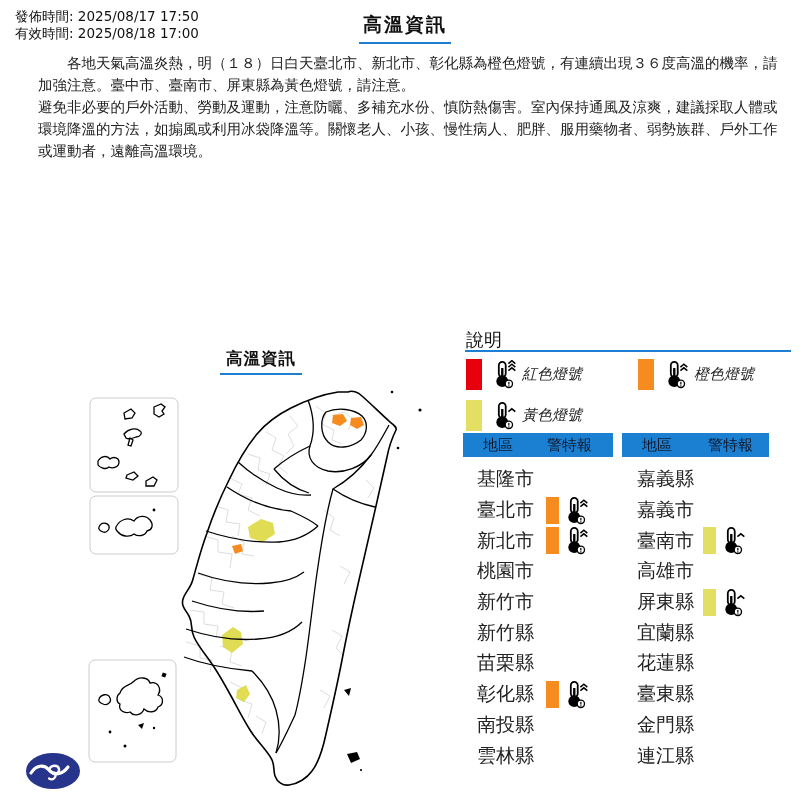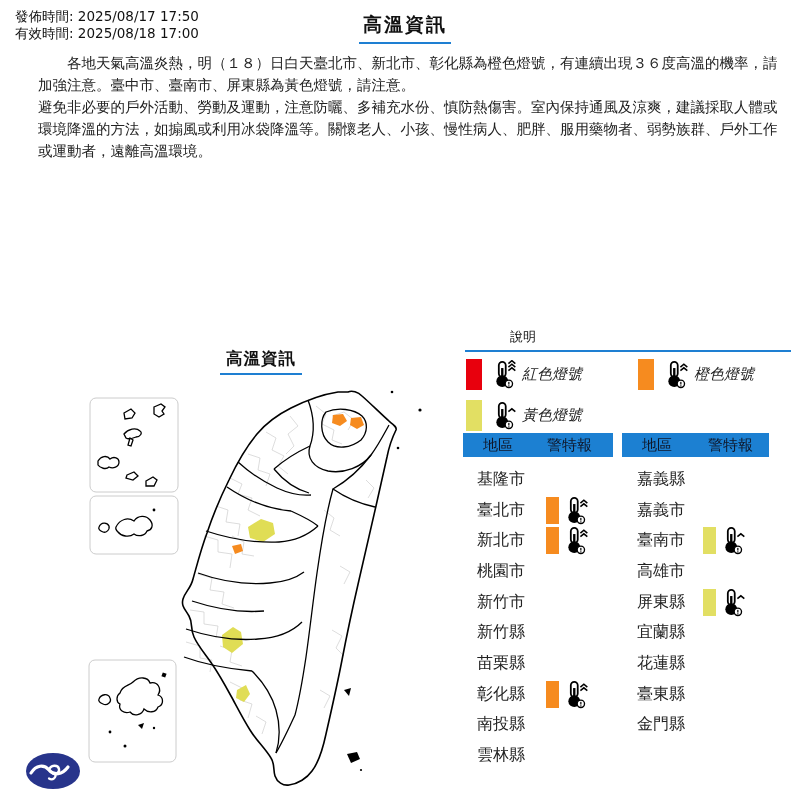--- a/index.html
+++ b/index.html
@@ -25,21 +25,21 @@
   
   .map-title{
     position:absolute;left:205px;top:348px;width:112px;text-align:center;
   }
   .map-title span{
     display:inline-block;font-size:16.5px;font-weight:bold;letter-spacing:1px;
     border-bottom:2px solid #1e7fd2;padding:0 6px 3px 6px;color:#111;
   }
   .map-svg{position:absolute;left:80px;top:330px;}
   
-  .legend-title{position:absolute;left:466px;top:328px;font-size:13px;color:#111;margin-left:44px;}
+  .legend-title{position:absolute;left:466px;top:328px;font-size:18px;color:#111;}
   .legend-rule{position:absolute;left:465px;top:350px;width:326px;height:2px;background:#1e7fd2;}
   .legend-item{position:absolute;display:flex;align-items:center;height:32px;}
   .legend-item .swatch{width:16px;height:31px;margin-right:5px;}
   .legend-item .label{font-size:15px;color:#222;margin-left:4px;font-style:italic;}
   .li-red{left:466px;top:358px;}
   .li-orange{left:638px;top:358px;}
   .li-yellow{left:466px;top:399px;}
   
   .warn{display:inline-flex;align-items:center;}
   .warn .swatch{flex:none;}
@@ -56,21 +56,21 @@
   .tbl-left{left:463px;width:150px;}
   .tbl-right{left:622px;width:147px;}
   .tbl-head{
     height:24px;background:#1c80d2;color:#0f172a;font-size:15px;
     display:flex;align-items:center;
   }
   .tbl-head .h-region{padding-left:20px;width:66px;}
   .tbl-left  .tbl-head .h-region{width:64px;}
   .tbl-rows{margin-top:7px;}
   .tbl-row{height:30.7px;display:flex;align-items:center;}
-  .tbl-row .r-name{font-size:16px;color:#222;width:69px;padding-left:14px;}
+  .tbl-row .r-name{font-size:19px;color:#222;width:69px;padding-left:14px;}
   .tbl-right .tbl-row .r-name{padding-left:15px;width:66px;}
   .tbl-row .warn .swatch{width:13px;height:27px;}
   
   .logo{position:absolute;left:24px;top:750px;}
 </style>
 </head>
 <body>
 
 <div class="meta">
   <div><span>發佈時間:</span> <span>2025/08/17 17:50</span></div>
@@ -621,20 +621,39 @@
     <rect x="6.9" y="1.6" width="6.2" height="13.5" rx="3.1" fill="#fff" stroke="#000" stroke-width="1.6"></rect>
     <rect x="8.95" y="7.2" width="2.1" height="7.5" fill="#000"></rect>
     <circle cx="10" cy="19" r="5.3" fill="#000"></circle>
     <circle cx="15.9" cy="21.4" r="3.3" fill="#fff" stroke="#000" stroke-width="1.2"></circle>
     <rect x="15.35" y="19.6" width="1.1" height="2.4" fill="#000"></rect>
     <rect x="15.35" y="22.7" width="1.1" height="1.1" fill="#000"></rect>
   </svg>
 </span>
         </span>
       </div>
+    <div class="tbl-row">
+        <span class="r-name">連江縣</span>
+        <span class="warn" data-icon="none">
+          <span class="swatch"></span>
+          <span class="thermo-slot">
+  <svg viewBox="0 0 24 26" xmlns="http://www.w3.org/2000/svg">
+    <path class="m1" d="M15.5 9.6 l3.1 -2.6 3.1 2.6" fill="none" stroke="#000" stroke-width="1.4"></path>
+    <path class="m2" d="M15.5 6.4 l3.1 -2.6 3.1 2.6" fill="none" stroke="#000" stroke-width="1.4"></path>
+    <path class="m3" d="M15.5 3.2 l3.1 -2.6 3.1 2.6" fill="none" stroke="#000" stroke-width="1.4"></path>
+    <rect x="6.9" y="1.6" width="6.2" height="13.5" rx="3.1" fill="#fff" stroke="#000" stroke-width="1.6"></rect>
+    <rect x="8.95" y="7.2" width="2.1" height="7.5" fill="#000"></rect>
+    <circle cx="10" cy="19" r="5.3" fill="#000"></circle>
+    <circle cx="15.9" cy="21.4" r="3.3" fill="#fff" stroke="#000" stroke-width="1.2"></circle>
+    <rect x="15.35" y="19.6" width="1.1" height="2.4" fill="#000"></rect>
+    <rect x="15.35" y="22.7" width="1.1" height="1.1" fill="#000"></rect>
+  </svg>
+</span>
+        </span>
+      </div>
   </div>
 </div>
 
 <svg class="logo" width="58" height="42" viewBox="0 0 58 42" xmlns="http://www.w3.org/2000/svg">
   <ellipse cx="29" cy="21" rx="27" ry="18" fill="#27348b"></ellipse>
   <path d="M7 23 C12 15 20 14 25 20 C30 26 38 25 44 17" fill="none" stroke="#fff" stroke-width="3.2" stroke-linecap="round"></path>
   <path d="M25 20 C26.5 14.5 34 14.5 35 19 C35.8 23 30.5 25.5 28 22.5" fill="none" stroke="#fff" stroke-width="2.4" stroke-linecap="round"></path>
   <path d="M31 23 C33 27.5 28.5 31 25 28.5" fill="none" stroke="#fff" stroke-width="2.2" stroke-linecap="round"></path>
 </svg>
 

